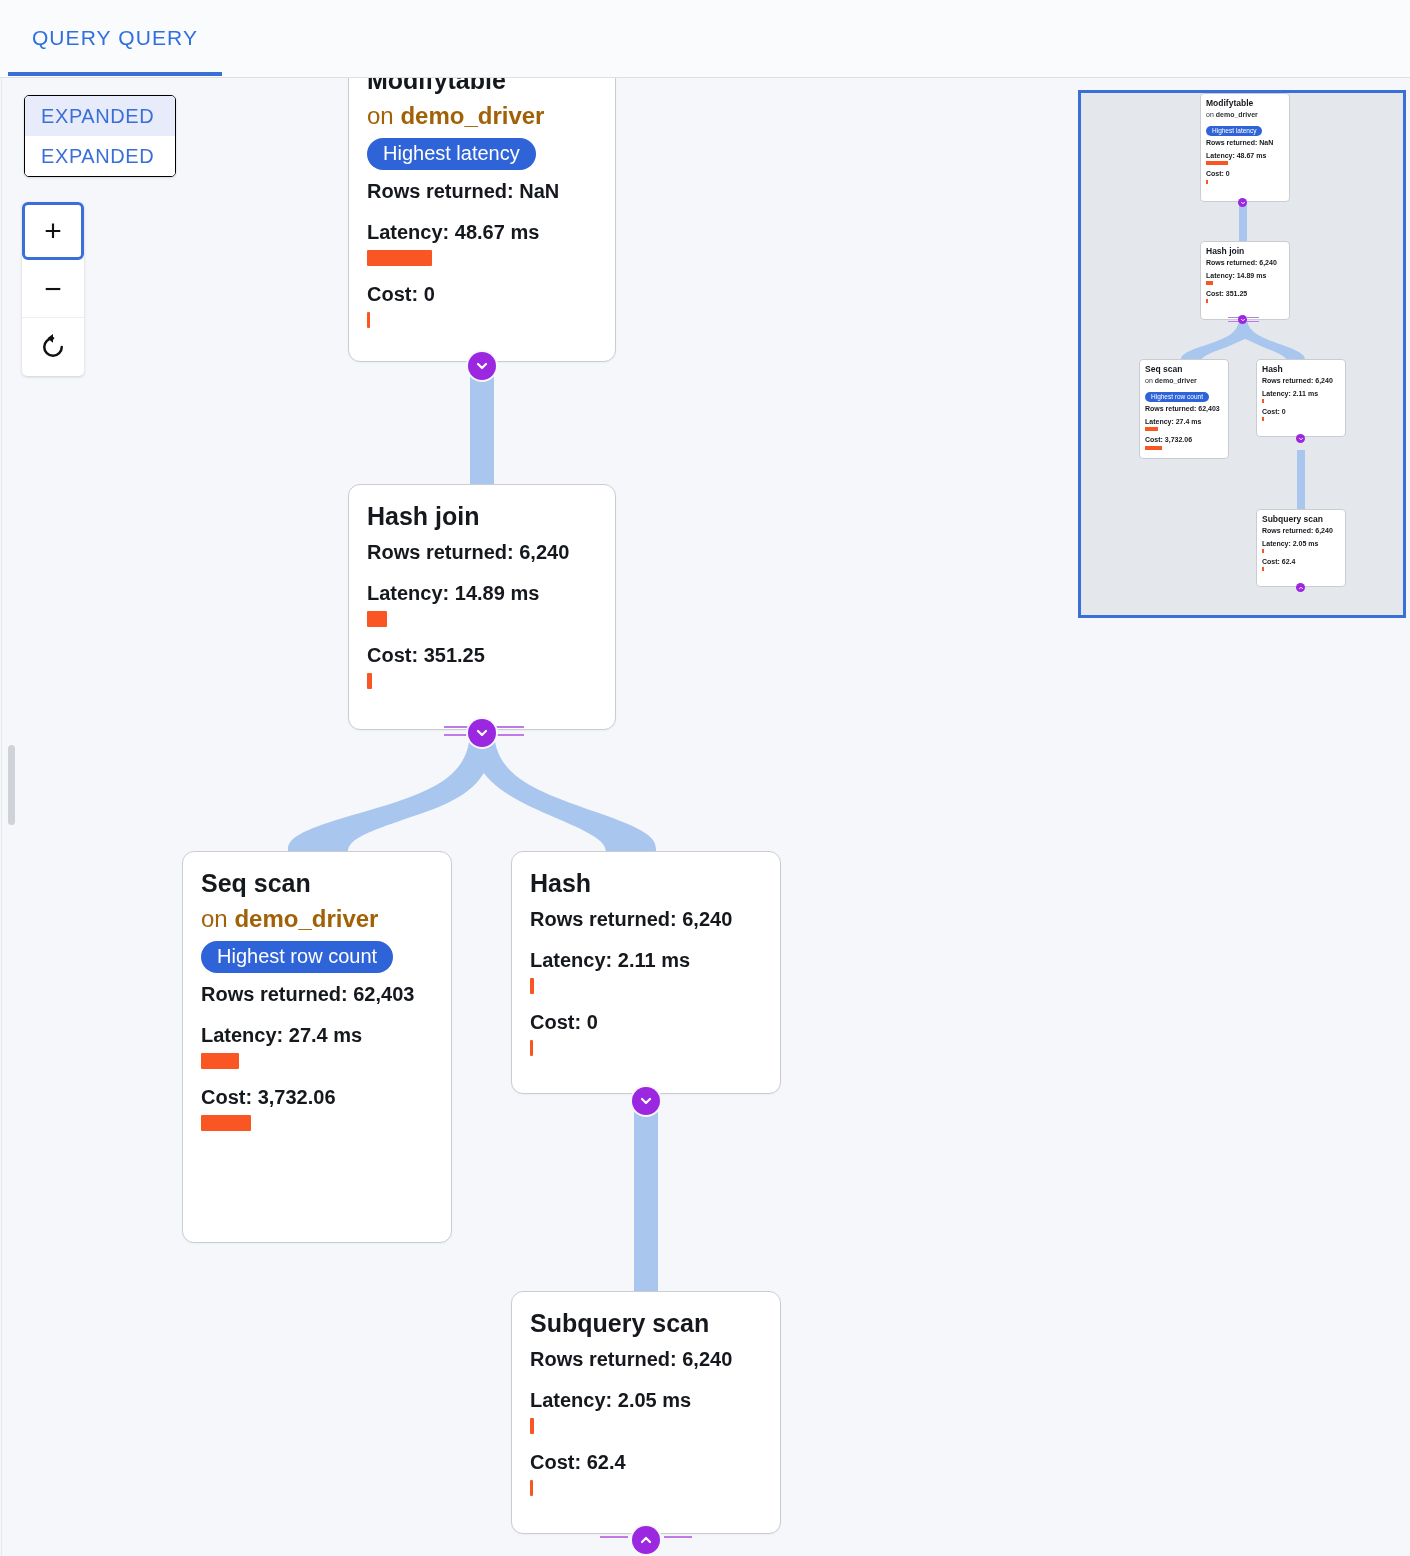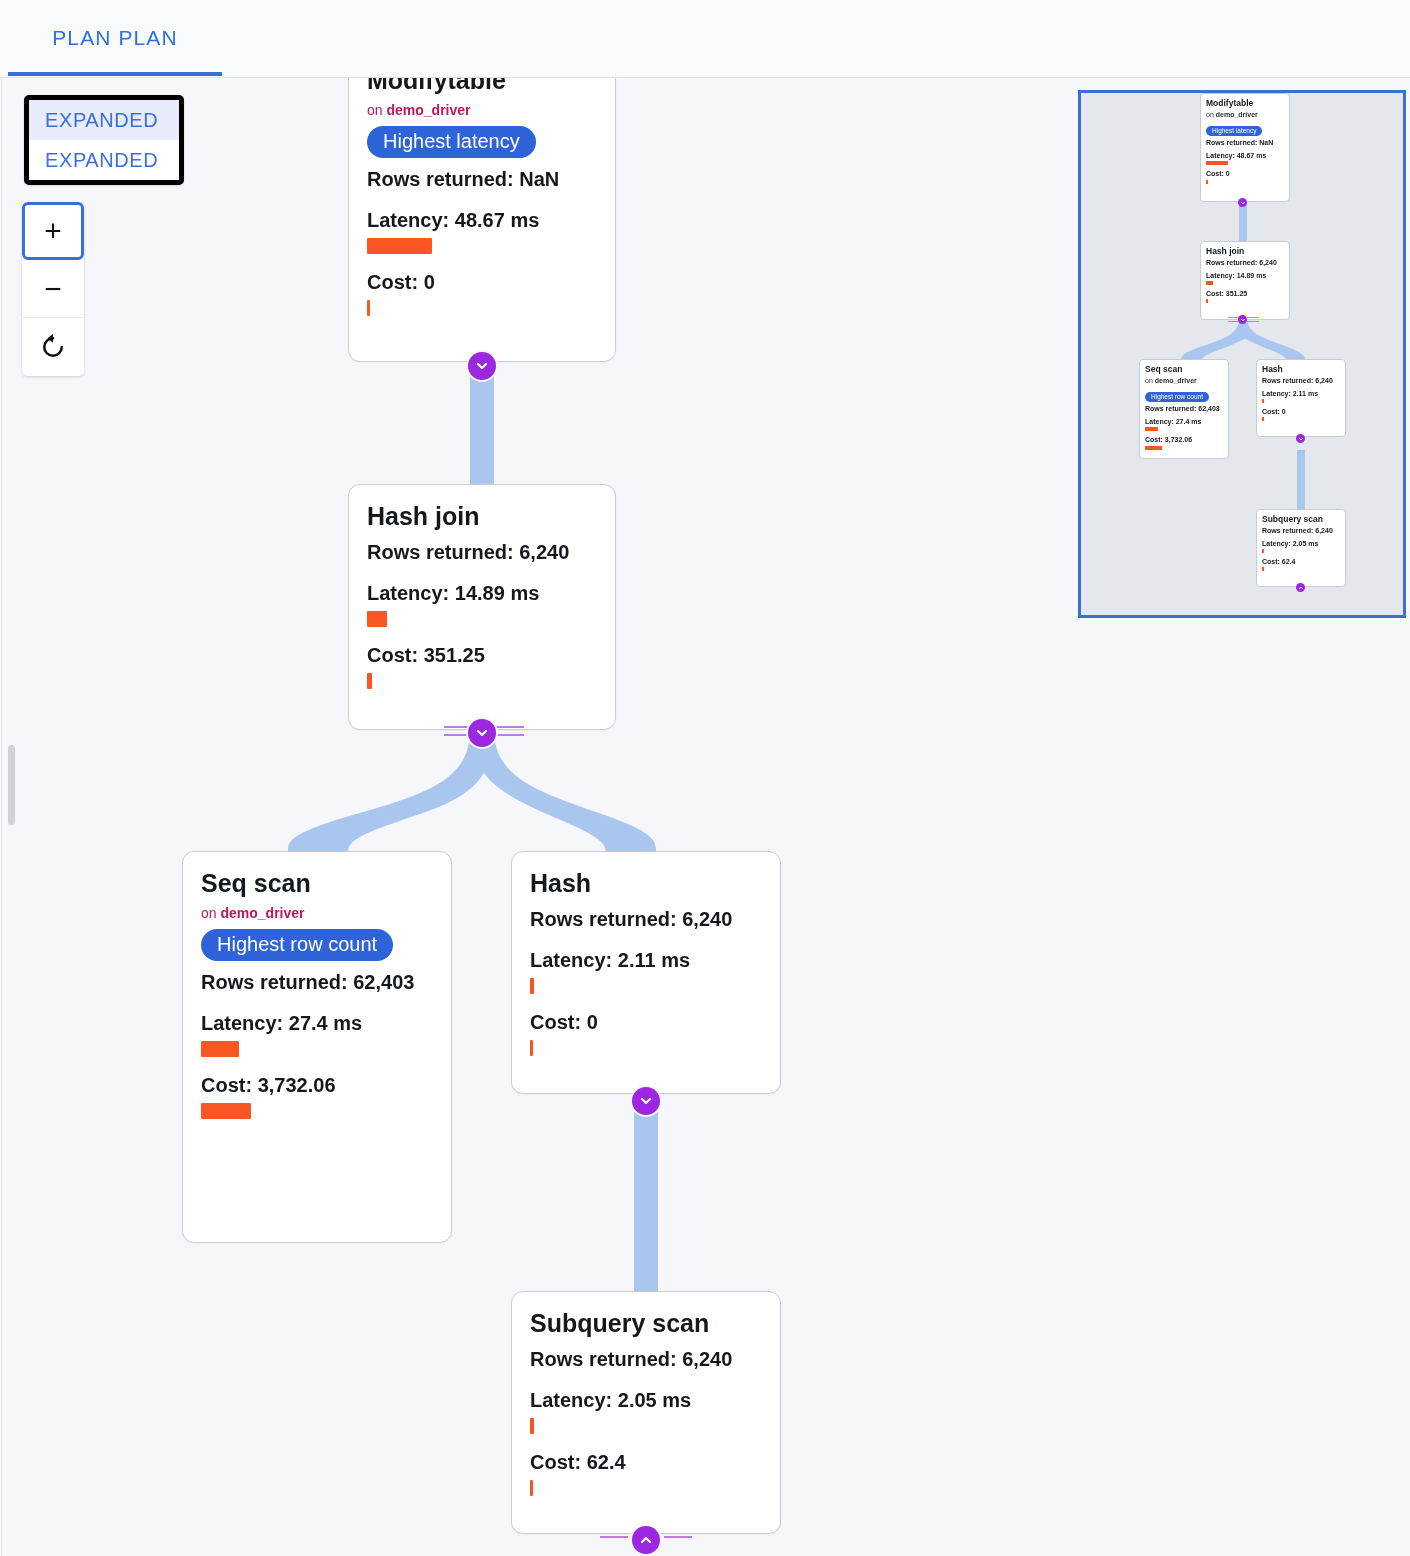--- a/index.html
+++ b/index.html
@@ -40,21 +40,21 @@
     position:absolute;left:1px;top:0;width:1px;height:1478px;background:#e6e8eb;
   }
   #vscroll-thumb{
     position:absolute;left:8px;top:667px;width:7px;height:80px;
     border-radius:4px;background:#cfd2d6;
   }
 
   
   #view-toggle{
     position:absolute;left:24px;top:17px;width:150px;height:80px;
-    background:#fff;border:5px solid #000000;border-radius:5px;
+    background:#fff;border:1px solid #000000;border-radius:5px;
     box-shadow:0 1px 3px rgba(0,0,0,.12);overflow:hidden;
   }
   .vt-btn{
     height:40px;line-height:40px;padding-left:16px;
     font-size:20px;letter-spacing:.6px;color:#3a6fd8;cursor:pointer;
     box-sizing:border-box;background:#fff;font-weight:400;
   }
   .vt-btn.sel{background:#e8ecfa;}
 
   #zoom-ctl{
@@ -72,21 +72,21 @@
   .z-glyph{font-size:30px;color:#111;line-height:1;font-weight:400;}
 
   
   .node{
     position:absolute;background:#fff;border:1px solid #c9ccd1;
     border-radius:12px;box-sizing:border-box;
     box-shadow:0 1px 2px rgba(0,0,0,.04);
     padding:16px 18px 14px 18px;
   }
   .n-title{font-size:25px;font-weight:700;color:#15181c;line-height:1.2;}
-  .n-on{font-size:14px;color:#be185d;margin-top:7px;line-height:1.2;}
+  .n-on{font-size:24px;color:#a16207;margin-top:7px;line-height:1.2;}
   .n-on b{font-weight:700;}
   .badge{
     display:inline-block;margin-top:7px;
     background:#2f63d8;color:#fff;border-radius:16px;
     padding:4px 16px 5px 16px;font-size:20px;line-height:1.15;
   }
   .n-row{font-size:20px;font-weight:700;color:#15181c;margin-top:9px;line-height:1.25;}
   .n-metric{font-size:20px;font-weight:700;color:#15181c;margin-top:16px;line-height:1.25;}
   .bar{height:16px;background:#fa5624;margin-top:5px;border-radius:1px;}
 
@@ -125,21 +125,21 @@
     background:#9c27e0;display:flex;align-items:center;justify-content:center;
   }
   .m-cline{position:absolute;height:1px;background:#c07ae8;}
   #mini-edges{position:absolute;left:0;top:0;width:322px;height:522px;}
 </style>
 </head>
 <body>
 
 <div id="tabbar">
   <div class="tab active" id="tab-query">
-    <span>PLAN PLAN</span>
+    <span>QUERY QUERY</span>
     <div class="tabunder"></div>
   </div>
 </div>
 
 <div id="canvas">
 
   <div id="left-rule"></div>
   <div id="vscroll-thumb"></div>
 
   <svg id="edges" viewBox="0 0 1410 1478" xmlns="http://www.w3.org/2000/svg">

